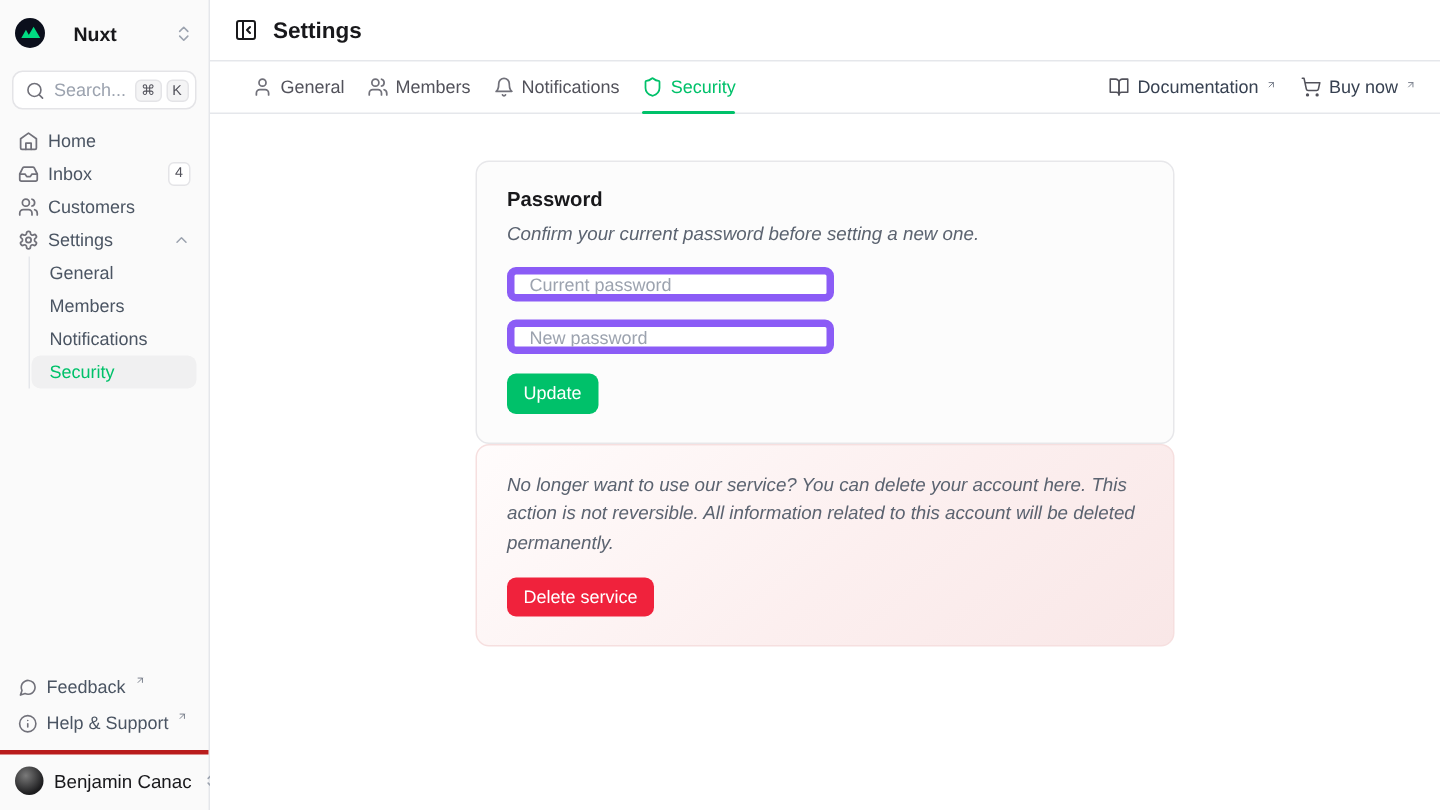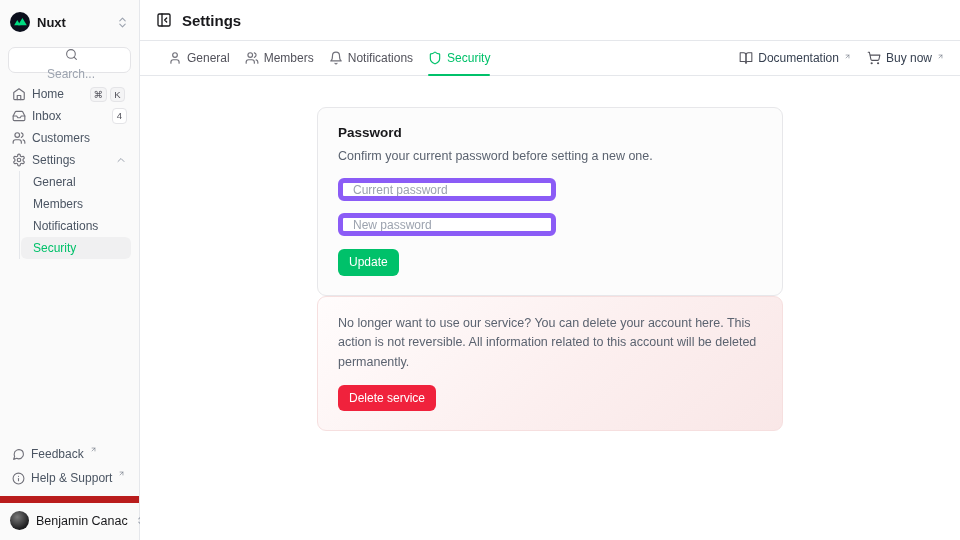--- a/index.html
+++ b/index.html
@@ -14,36 +14,35 @@
   svg.ic { fill:none; stroke:currentColor; stroke-width:2; stroke-linecap:round; stroke-linejoin:round; flex:none; }
 
   
   .sidebar {
     width:140px; min-width:140px; height:100%;
     background:#fafafa;
     border-right:1px solid #e5e7eb;
     display:flex; flex-direction:column;
     padding:10px 8px 10px;
   }
-  .team-row { display:flex; align-items:center; gap:7px; padding:0 2px; height:24px; cursor:pointer; }
+  .team-row { display:flex; align-items:center; gap:19px; padding:0 2px; height:24px; cursor:pointer; }
   .team-logo { width:20px; height:20px; flex:none; }
   .team-name { font-size:13px; font-weight:700; color:#18181b; }
   .chev-updown { width:13px; height:13px; color:#9ca3af; margin-left:auto; }
 
   .searchbar {
     margin:13px 0 10px;
     height:26px;
     background:#fff;
     border:1px solid #e4e4e7;
     border-radius:7px;
     display:flex; align-items:center; gap:6px;
     padding:0 5px 0 8px;
     color:#9ca3af; font-size:12px;
     cursor:text;
-    flex-direction:column;
   }
   .searchbar .search-ic { width:13px; height:13px; color:#71717a; }
   .kbds { margin-left:auto; display:flex; gap:3px; }
   kbd {
     font-family:"Liberation Sans", sans-serif;
     font-size:9.5px; color:#52525b;
     background:#f4f4f5; border:1px solid #e4e4e7; border-radius:4px;
     min-width:15px; height:15px; display:flex; align-items:center; justify-content:center;
     padding:0 3px;
   }
@@ -74,21 +73,21 @@
 
   .sb-spacer { flex:1; }
   .sb-footer { display:flex; flex-direction:column; gap:4px; padding-bottom:8px; }
   .sb-link {
     height:20px; display:flex; align-items:center; gap:6px; padding:0 4px;
     font-size:12px; color:#4b5563; cursor:pointer;
   }
   .sb-link .nav-ic { width:13px; height:13px; color:#71717a; }
   .ext { width:7px; height:7px; color:#6b7280; align-self:flex-start; margin-top:2px; }
   .user-row {
-    border-top:7px solid #b91c1c; margin:0 -8px; padding:8px 10px 0;
+    border-top:3px solid #b91c1c; margin:0 -8px; padding:8px 10px 0;
     display:flex; align-items:center; gap:7px; cursor:pointer;
   }
   .avatar {
     width:19px; height:19px; border-radius:50%;
     background:radial-gradient(circle at 38% 32%, #7a7a7a, #1c1c1e 70%);
     flex:none;
   }
   .user-name { font-size:12.5px; font-weight:500; color:#18181b; white-space:nowrap; }
 
   
@@ -131,21 +130,21 @@
     display:flex; flex-direction:column; align-items:center;
     padding:31px 0 40px; 
   }
   .card { width:466px; border-radius:9px; padding:17px 20px 19px; }
   .card-password { background:#fcfcfc; border:1px solid #e7e7ea; }
   .card-account {
     background:linear-gradient(140deg, #fffcfc 0%, #fcefef 55%, #f9e7e7 100%);
     border:1px solid #f6dfdf;
   }
   .card-title { font-size:13.5px; font-weight:700; color:#18181b; margin-bottom:7px; }
-  .card-desc { font-size:12.5px; color:#5b6370; line-height:1.55; max-width:430px; }
+  .card-desc { font-size:12.5px; color:#5b6370; line-height:1.55; max-width:430px;font-style:italic; }
   .pw-input {
     display:block; width:218px; height:23px; margin-top:12px;
     border:5px solid #8b5cf6; border-radius:6px; background:#fff;
     padding:0 10px; font-size:12px; color:#18181b; outline:none;
     font-family:"Liberation Sans", sans-serif;
   }
   .pw-input::placeholder { color:#9ca3af; }
   .btn {
     display:inline-block; margin-top:13px; border:none; cursor:pointer;
     font-family:"Liberation Sans", sans-serif;

